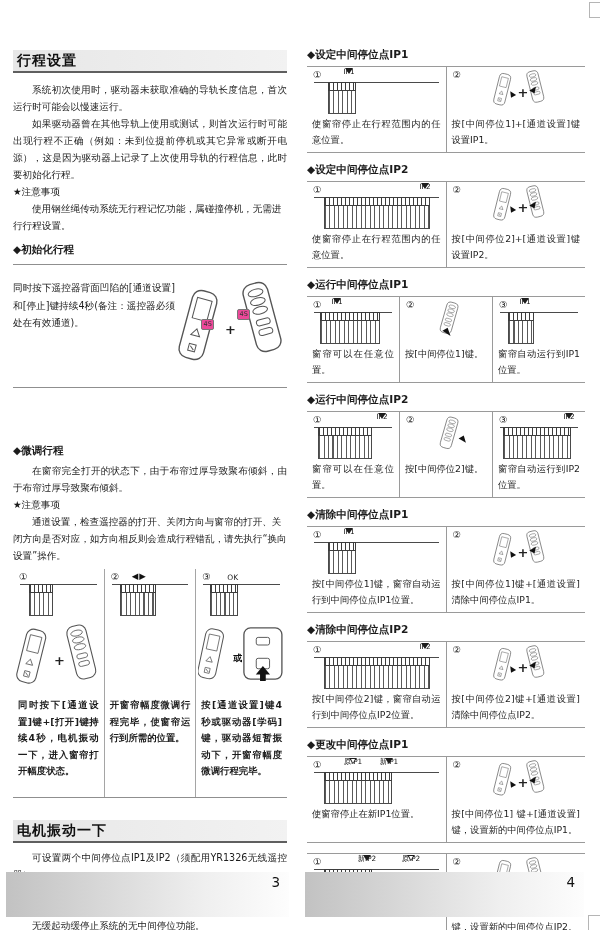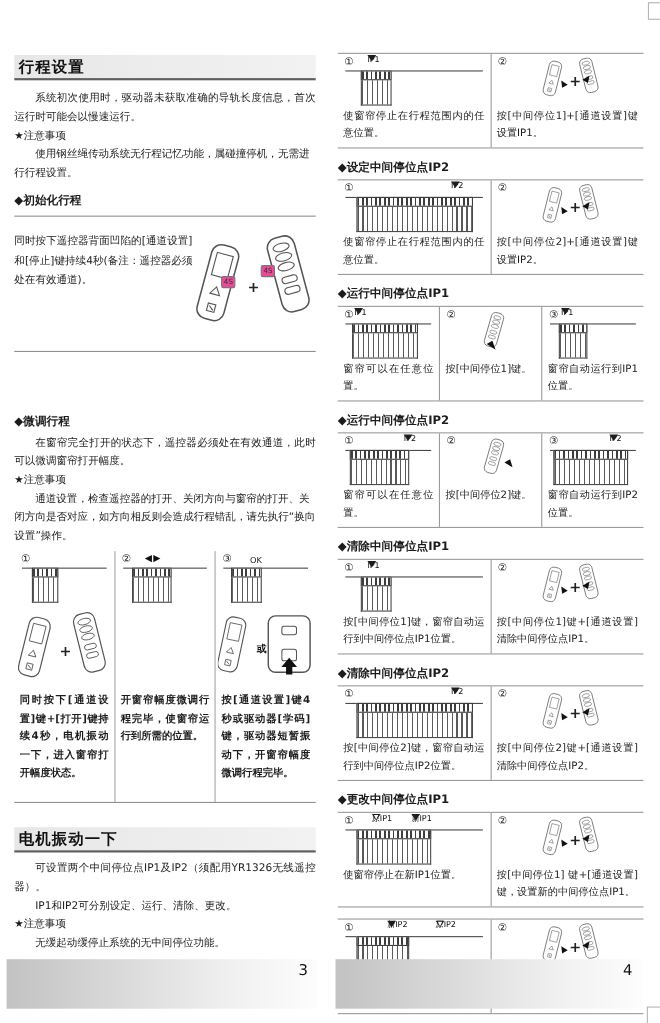--- a/index.html
+++ b/index.html
@@ -41,21 +41,21 @@
   .curtain{
     position:absolute;top:13px;height:30px;
     background:repeating-linear-gradient(90deg,#5a5a5a 0 1px,transparent 1px 4.5px);
     border:1px solid #4a4a4a;border-top:none;
   }
   .curtain::before{
     content:"";position:absolute;left:-1px;right:-1px;top:-1px;height:7px;
     border:1px solid #3d3d3d;
     background:#fff repeating-linear-gradient(90deg,#3d3d3d 0 1.5px,transparent 1.5px 4px);
   }
-  .marker{position:absolute;top:-2px;width:30px;line-height:1;}
+  .marker{position:absolute;top:-2px;width:30px;text-align:center;line-height:1;}
   .marker .lbl{display:block;font-size:7.3px;color:#111;margin-bottom:1px;}
   .tri{width:0;height:0;border:4px solid transparent;border-top:6px solid #1d1d1d;border-bottom:none;margin:0 auto;position:relative;}
   .tri.hollow::after{
     content:"";position:absolute;left:-2.5px;top:-5.5px;width:0;height:0;
     border:2.5px solid transparent;border-top:4px solid #fff;border-bottom:none;
   }
   .ctrl-svg{position:absolute;}
   
   .f3{display:flex;border-bottom:1px solid #8f8f8f;margin-top:5px;}
   .f3-col{flex:1;position:relative;padding:3px 5px 8px;}
@@ -117,20 +117,21 @@
       <path d="M40 34 l-8 -5 1 9 z" fill="#111"></path>
       <path d="M58 28 l9 -5 -2 9 z" fill="#111"></path>
     </g>
   </defs>
 </svg>
 
 <div class="page" id="page-l">
 
   <div class="band">行程设置</div>
   <p class="para ind" style="margin-top:8px">系统初次使用时，驱动器未获取准确的导轨长度信息，首次运行时可能会以慢速运行。</p>
+  <p class="para ind">如果驱动器曾在其他导轨上使用或测试，则首次运行时可能出现行程不正确（例如：未到位提前停机或其它异常或断开电源），这是因为驱动器上记录了上次使用导轨的行程信息，此时要初始化行程。</p>
   <p class="note">★注意事项</p>
   <p class="note ind">使用钢丝绳传动系统无行程记忆功能，属碰撞停机，无需进行行程设置。</p>
 
   <p class="sub" style="margin-top:9px">◆初始化行程</p>
 
   <div class="init-block">
     <div class="init-text">同时按下遥控器背面凹陷的[通道设置]和[停止]键持续4秒(备注：遥控器必须处在有效通道)。</div>
     <div class="init-fig">
       <svg class="ctrl-svg" style="left:0;top:0" width="112" height="96" viewBox="0 0 112 96">
         <g transform="translate(6,10) rotate(15 17 36)">
@@ -140,21 +141,21 @@
             <use href="#remote-b"></use>
           </g>
       </svg>
       <span class="plus" style="left:50px;top:44px">+</span>
       <span class="badge" style="left:26px;top:40px">4S</span>
       <span class="badge" style="left:62px;top:30px">4S</span>
     </div>
   </div>
 
   <p class="sub" style="margin-top:56px">◆微调行程</p>
-  <p class="para ind" style="margin-top:4px">在窗帘完全打开的状态下，遥控器必须处在有效通道，此时可以微调窗帘打开幅度。</p>
+  <p class="para ind" style="margin-top:4px">在窗帘完全打开的状态下，由于布帘过厚导致聚布倾斜，由于布帘过厚导致聚布倾斜。</p>
   <p class="note">★注意事项</p>
   <p class="note ind">通道设置，检查遥控器的打开、关闭方向与窗帘的打开、关闭方向是否对应，如方向相反则会造成行程错乱，请先执行“换向设置”操作。</p>
 
   <div class="f3">
 
     <div class="f3-col">
       <div class="f3-fig">
         <span class="stepnum">①</span>
         <div class="rail"></div>
         <div class="curtain" style="left:11px;width:22px"></div>
@@ -204,20 +205,21 @@
   <div class="band" style="margin-top:22px">电机振动一下</div>
   <p class="para ind" style="margin-top:6px">可设置两个中间停位点IP1及IP2（须配用YR1326无线遥控器）。</p>
   <p class="para ind">IP1和IP2可分别设定、运行、清除、更改。</p>
   <p class="note">★注意事项</p>
   <p class="note ind">无缓起动缓停止系统的无中间停位功能。</p>
 </div>
 
 <div class="page" id="page-r">
 
   <div class="r-sec">
+    <p class="r-title">◆设定中间停位点IP1</p>
     <div class="r-table">
       <div class="r-cell">
         <div class="figarea">
           <span class="stepnum">①</span>
           <div class="rail"></div>
           <div class="curtain" style="left:16px;width:26px"></div>
           <div class="marker" style="left:22px">
             <span class="lbl">IP1</span>
             <span class="tri"></span>
           </div>

